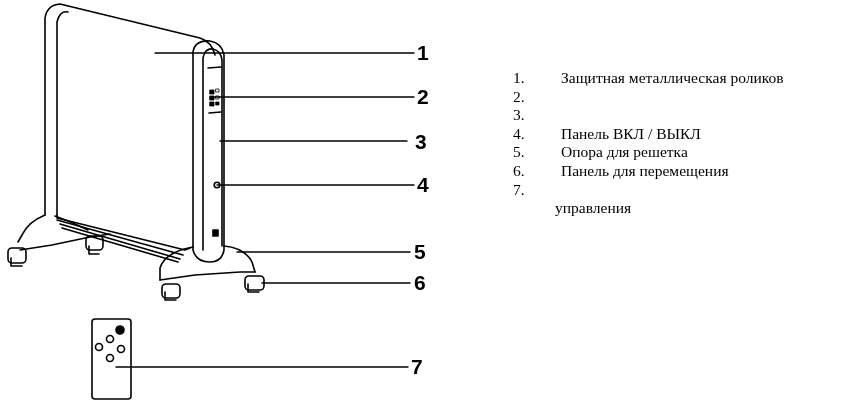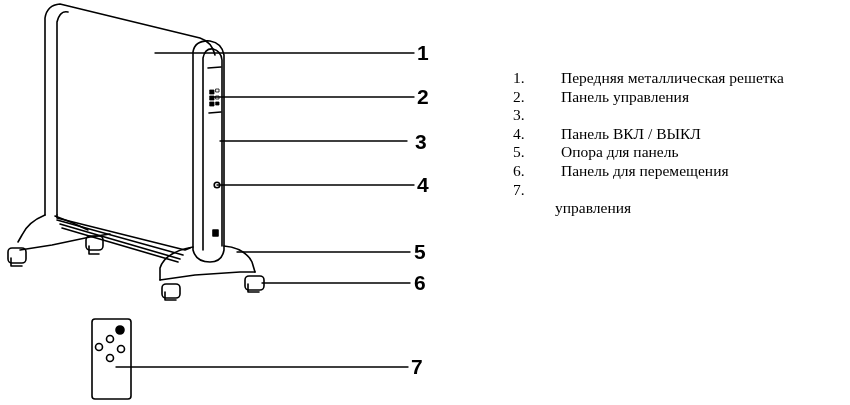--- a/index.html
+++ b/index.html
@@ -92,36 +92,35 @@
   <text class="callout-num" x="415" y="149">3</text>
   <text class="callout-num" x="417" y="192">4</text>
   <text class="callout-num" x="414" y="259">5</text>
   <text class="callout-num" x="414" y="290">6</text>
   <text class="callout-num" x="411" y="374">7</text>
 </svg>
 
 <div class="legend">
   <div class="row">
     <span class="num">1.</span>
-    <span>Передняя металлическая решетка</span>
+    <span>Защитная металлическая роликов</span>
   </div>
   <div class="row">
     <span class="num">2.</span>
-    <span>Панель управления</span>
   </div>
   <div class="row">
     <span class="num">3.</span>
   </div>
   <div class="row">
     <span class="num">4.</span>
     <span>Панель ВКЛ / ВЫКЛ</span>
   </div>
   <div class="row">
     <span class="num">5.</span>
-    <span>Опора для панель</span>
+    <span>Опора для решетка</span>
   </div>
   <div class="row">
     <span class="num">6.</span>
     <span>Панель для перемещения</span>
   </div>
   <div class="row">
     <span class="num">7.</span>
   </div>
   <div class="row cont">
     <span>управления</span>

